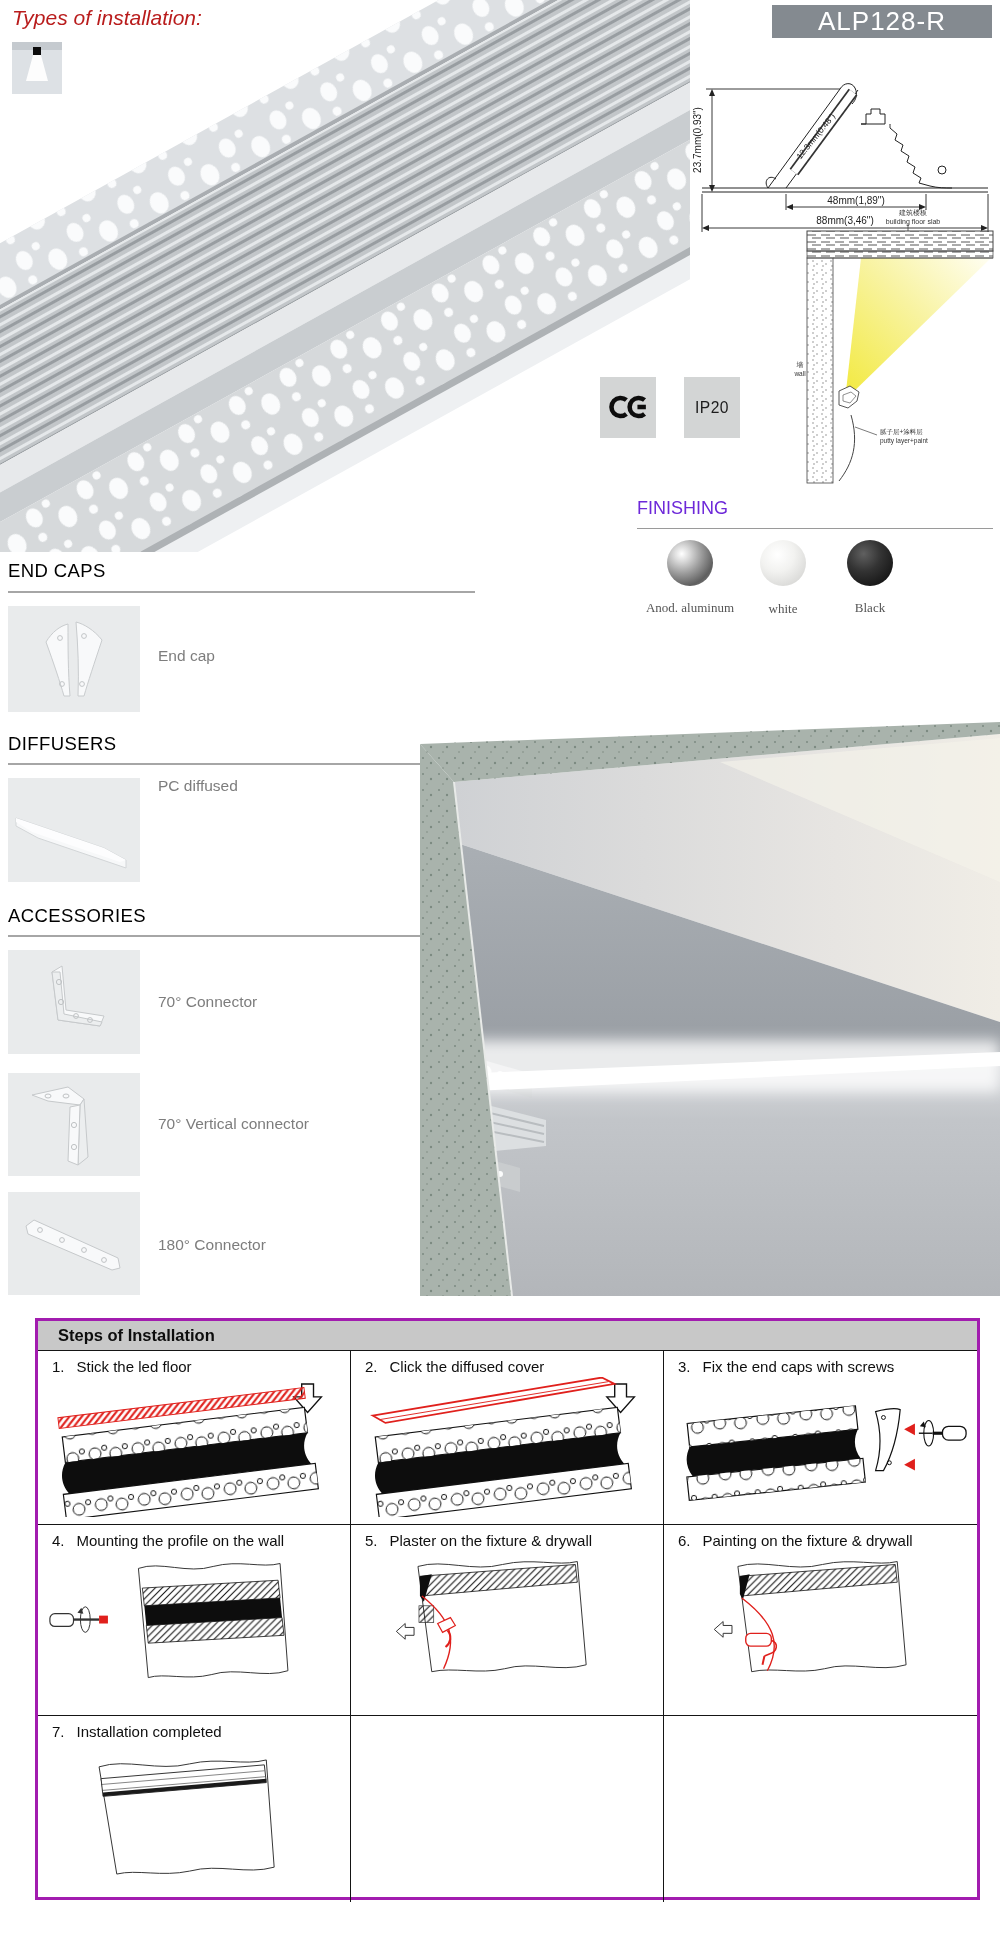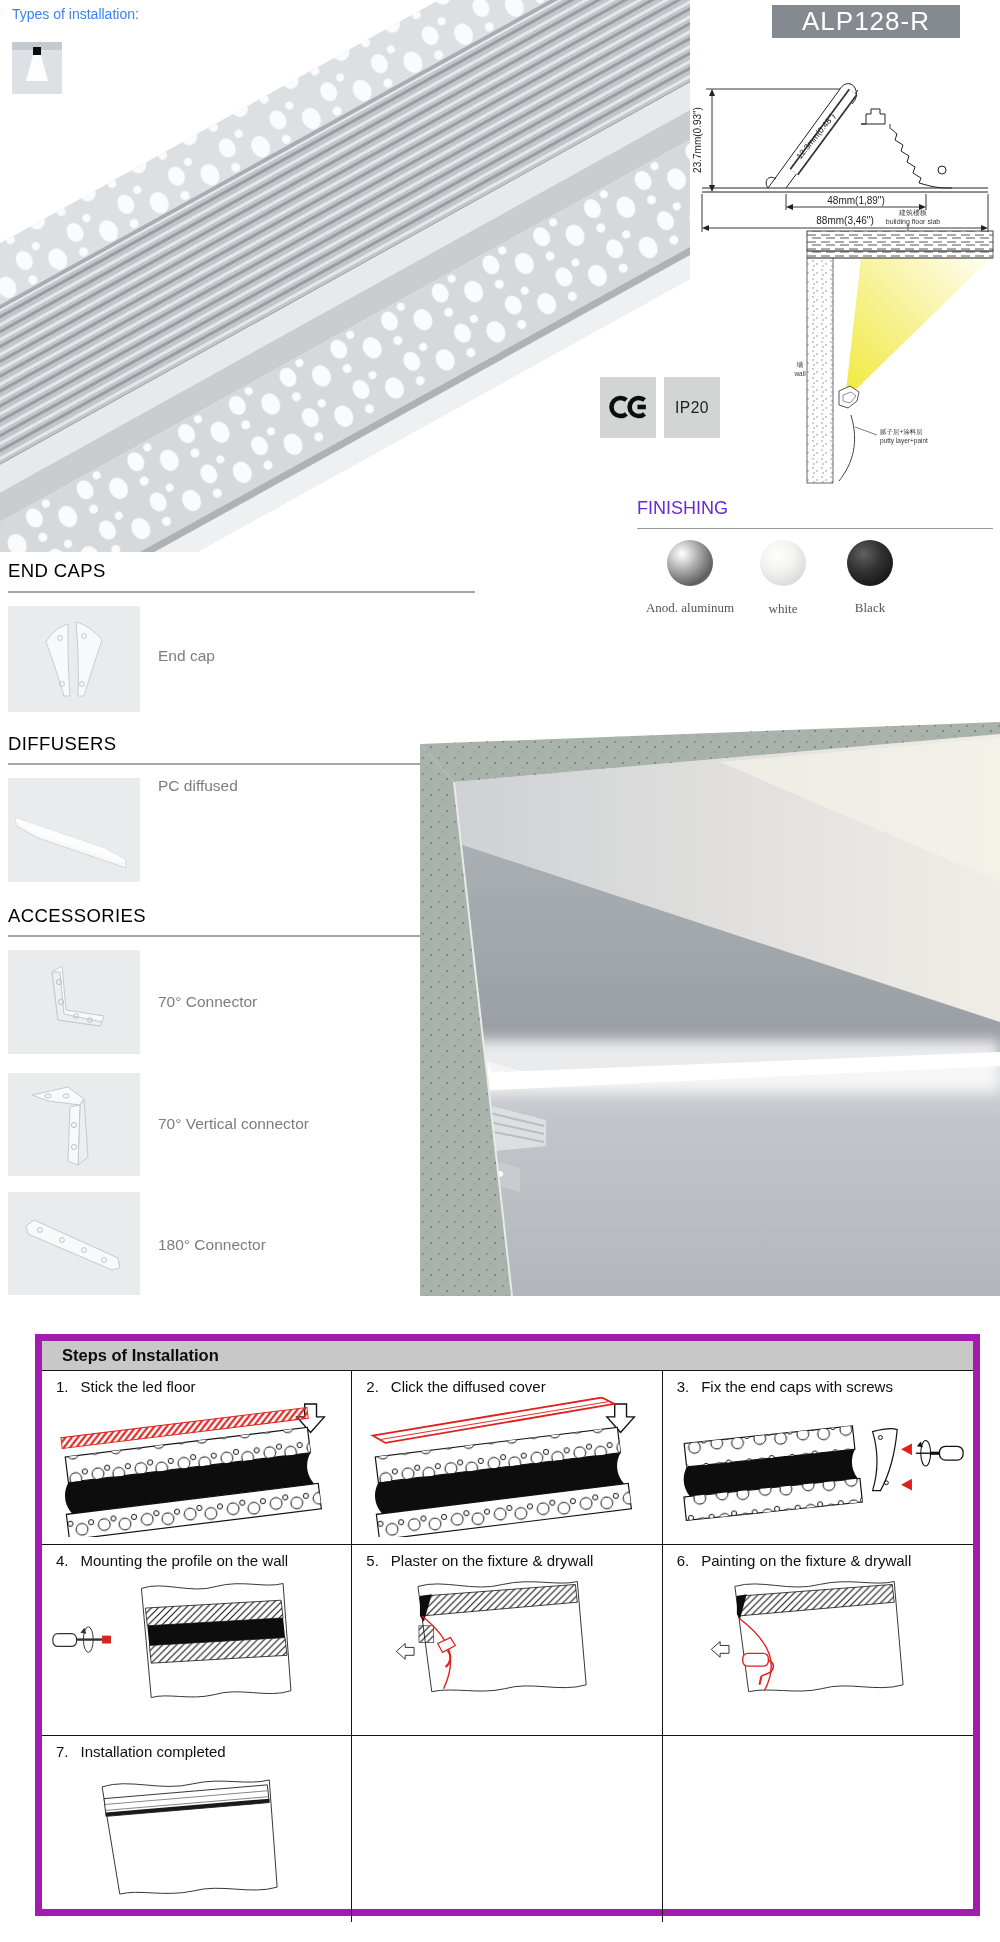--- a/index.html
+++ b/index.html
@@ -2,28 +2,28 @@
 <html><head>
 <meta charset="utf-8">
 <title>ALP128-R</title>
 <style>
   html,body{margin:0;padding:0;background:#fff;}
   .canvas{position:relative;width:1000px;height:1942px;background:#fff;overflow:hidden;
           font-family:"Liberation Sans","DejaVu Sans",sans-serif;color:#161616;}
   .abs{position:absolute;}
 
   
-  .types-label{left:12px;top:6px;font-size:14px;color:#3b82f6;}
+  .types-label{left:12px;top:6px;font-size:21px;color:#b91c1c;font-style:italic;}
   .type-icon{left:12px;top:42px;width:50px;height:52px;background:#dde1e5;}
   .type-icon .bar{position:absolute;left:0;top:0;width:100%;height:8px;background:#c5cacf;}
   .type-icon .fixture{position:absolute;left:21px;top:5px;width:8px;height:8px;background:#0c0c0c;}
   .type-icon .beam{position:absolute;left:14px;top:13px;width:22px;height:26px;background:#fdfdfd;
                    clip-path:polygon(32% 0,68% 0,100% 100%,0 100%);}
   .specs{left:12px;top:128px;font-size:15.5px;line-height:23px;color:#141414;}
-  .product-code{left:772px;top:5px;width:188px;height:33px;background:#848a90;color:#fff;
+  .product-code{left:772px;top:5px;width:220px;height:33px;background:#848a90;color:#fff;
                 font-size:26px;font-weight:500;letter-spacing:1px;text-align:center;line-height:33px;}
 
   
   .sec-title{font-size:18.5px;color:#000000;letter-spacing:.4px;}
   .rule{height:1.5px;background:#a6a6a6;}
   .thumb{background:#e9ebec;}
   .item-label{font-size:15.5px;color:#7d7d7d;}
 
   
   .fin-title{font-size:18px;color:#6d28d9;}
@@ -31,21 +31,21 @@
   .sp-metal{background:radial-gradient(circle at 32% 30%,#ffffff 0%,#d9d9d9 18%,#9a9a9a 45%,#5f5f5f 72%,#8b8b8b 100%);}
   .sp-white{background:radial-gradient(circle at 38% 32%,#ffffff 0%,#f2f2f0 40%,#dcdcda 75%,#cececc 100%);}
   .sp-black{background:radial-gradient(circle at 36% 30%,#606060 0%,#333333 40%,#161616 80%);}
   .fin-label{font-size:13px;color:#555;white-space:nowrap;font-family:Liberation Serif, serif;}
 
   
   .badge{background:#d3d5d5;}
   .ip-text{font-size:17px;color:#1c1c1c;font-weight:500;letter-spacing:.5px;transform:scaleX(.92);}
 
   
-  .steps{left:35px;top:1318px;width:945px;height:582px;border:7px solid #a21caf;box-sizing:border-box;margin-top:16px;}
+  .steps{left:35px;top:1318px;width:945px;height:582px;border:3px solid #a21caf;box-sizing:border-box;}
   .steps-header{height:30px;background:#c8c8c8;border-bottom:1px solid #151515;box-sizing:border-box;
                 font-size:16.5px;font-weight:600;color:#0d0d0d;line-height:29px;padding-left:20px;}
   .steps-grid{display:grid;grid-template-columns:1fr 1fr 1fr;grid-template-rows:174px 191px auto;height:551px;}
   .cell{border-right:1px solid #151515;border-bottom:1px solid #151515;box-sizing:border-box;overflow:hidden;}
   .cell.c3{border-right:none;}
   .cell.r3{border-bottom:none;}
   .cap{display:flex;gap:12px;padding:7px 6px 0 14px;font-size:15px;color:#0f0f0f;}
   .cell svg{display:block;margin:2px auto 0 auto;}
 </style>
 </head>
@@ -194,21 +194,21 @@
 
   <div class="abs badge" style="left:600px;top:377px;width:56px;height:61px">
     <svg width="48" height="28" viewBox="0 0 74 40" style="margin:16px 0 0 5px">
       <g stroke="#0d0d0d" stroke-width="7" fill="none">
         <path d="M33,9.3 A14,14 0 1 0 33,30.7"></path>
         <path d="M61,9.3 A14,14 0 1 0 61,30.7"></path>
         <path d="M50,20 H63"></path>
       </g>
     </svg>
   </div>
-  <div class="abs badge" style="left:664px;top:377px;width:56px;height:61px">
+  <div class="abs badge" style="left:684px;top:377px;width:56px;height:61px">
     <div class="ip-text" style="text-align:center;margin-top:21px">IP20</div>
   </div>
 
   <div class="abs fin-title" style="left:637px;top:498px">FINISHING</div>
   <div class="abs rule" style="left:637px;top:528px;width:356px;height:1px;background:#9a9a9a"></div>
   <div class="abs sphere sp-metal" style="left:667px;top:540px"></div>
   <div class="abs sphere sp-white" style="left:760px;top:540px"></div>
   <div class="abs sphere sp-black" style="left:847px;top:540px"></div>
   <div class="abs fin-label" style="left:690px;top:600px;transform:translateX(-50%)">Anod. aluminum</div>
   <div class="abs fin-label" style="left:783px;top:601px;transform:translateX(-50%)">white</div>

